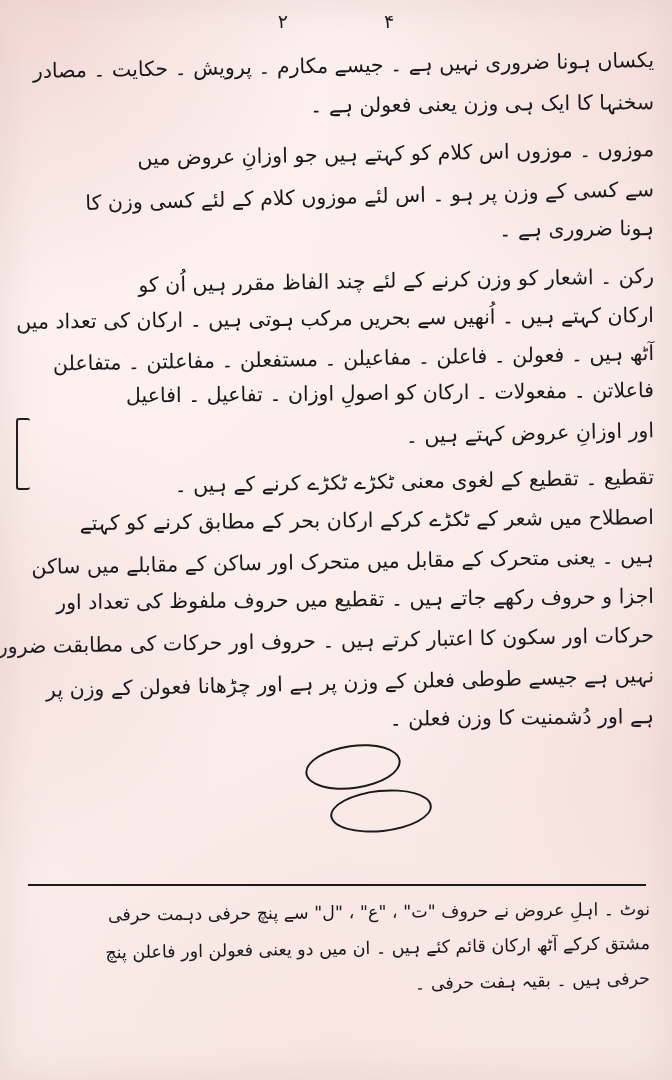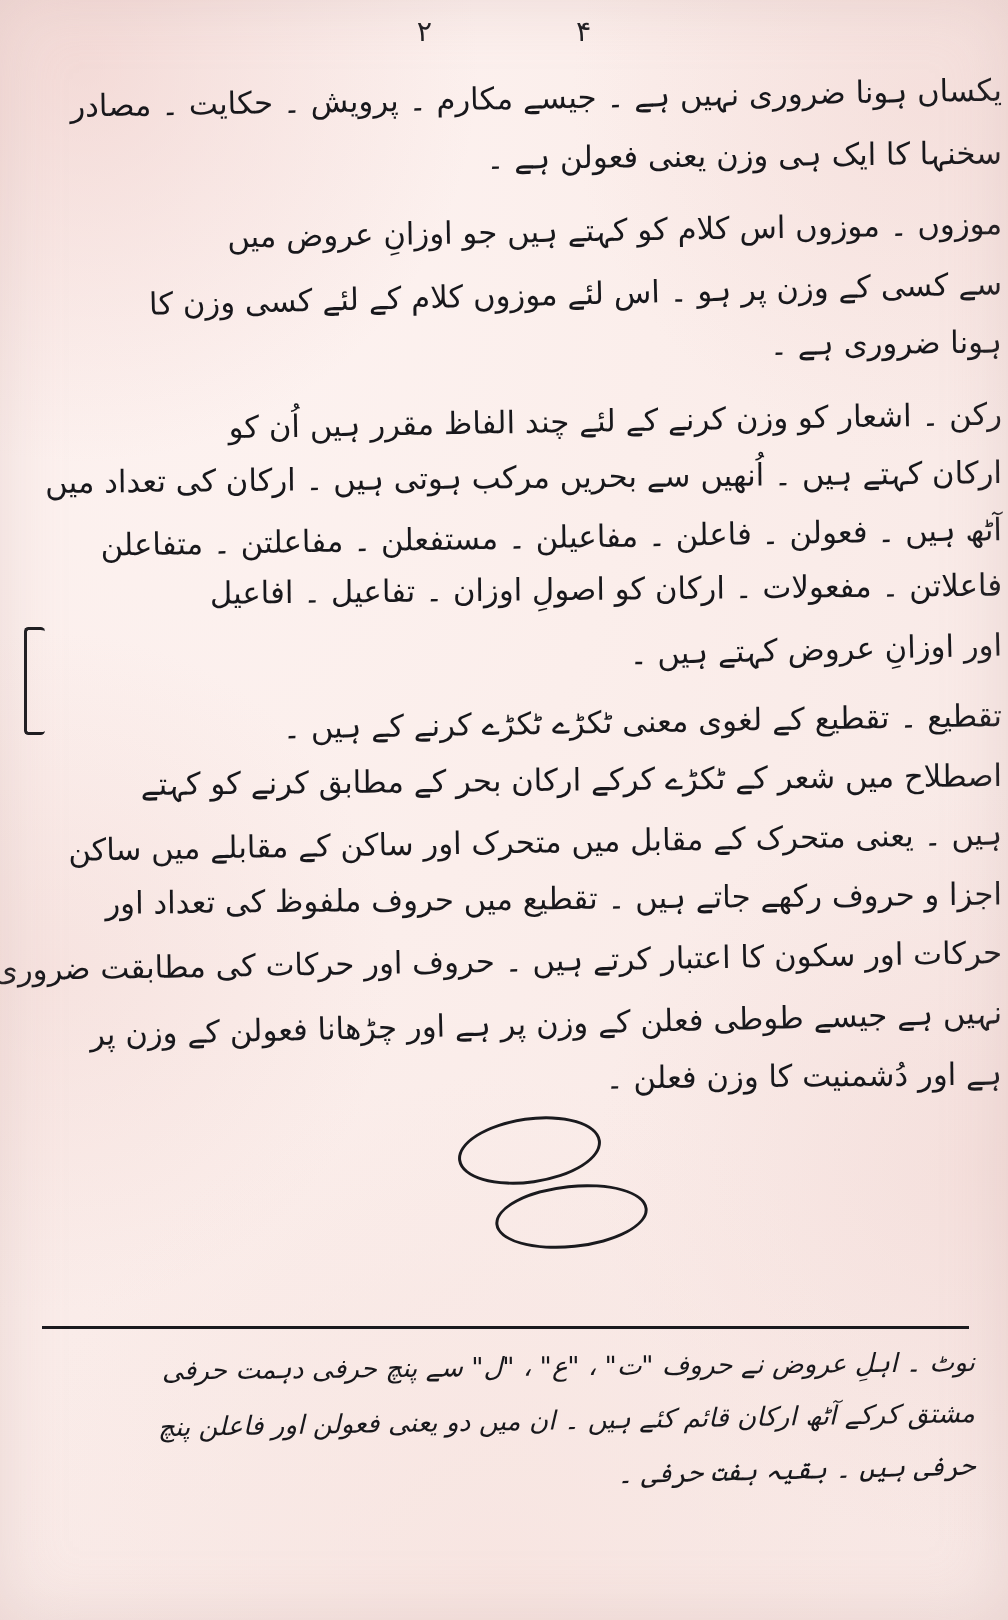--- a/index.html
+++ b/index.html
@@ -49,21 +49,21 @@
     color: #1b1b1f;
     font-size: 19px;
   }
   .page-number-row span {
     font-family: "DejaVu Sans", sans-serif;
   }
 
   .body-block {
     position: absolute;
     left: 22px;
-    right: 4px;
+    right: 18px;
   }
   .line {
     direction: rtl;
     text-align: right;
     color: #18181c;
     font-size: 20.5px;
     line-height: 1.05;
     white-space: nowrap;
     letter-spacing: 0.3px;
     transform-origin: right center;
@@ -85,21 +85,20 @@
     left: 28px;
     right: 26px;
     height: 2px;
     background: #1a1a1e;
   }
 
   .footnote-block {
     position: absolute;
     left: 26px;
     right: 22px;
-    font-style: italic;
   }
   .footnote-block .line { font-size: 17.5px; }
 
   
   .circle-annot {
     position: absolute;
     border: 2px solid #1a1a1e;
     border-radius: 50%;
     pointer-events: none;
   }

